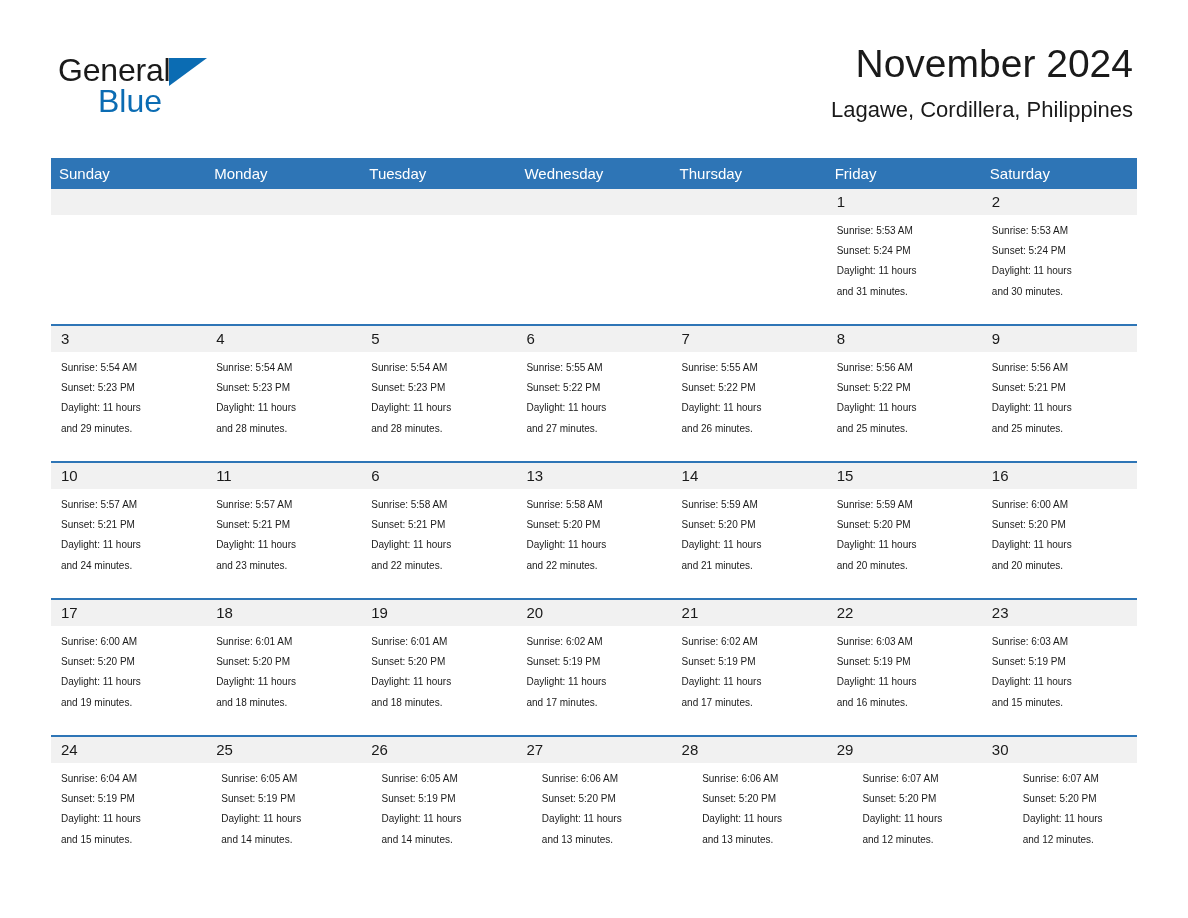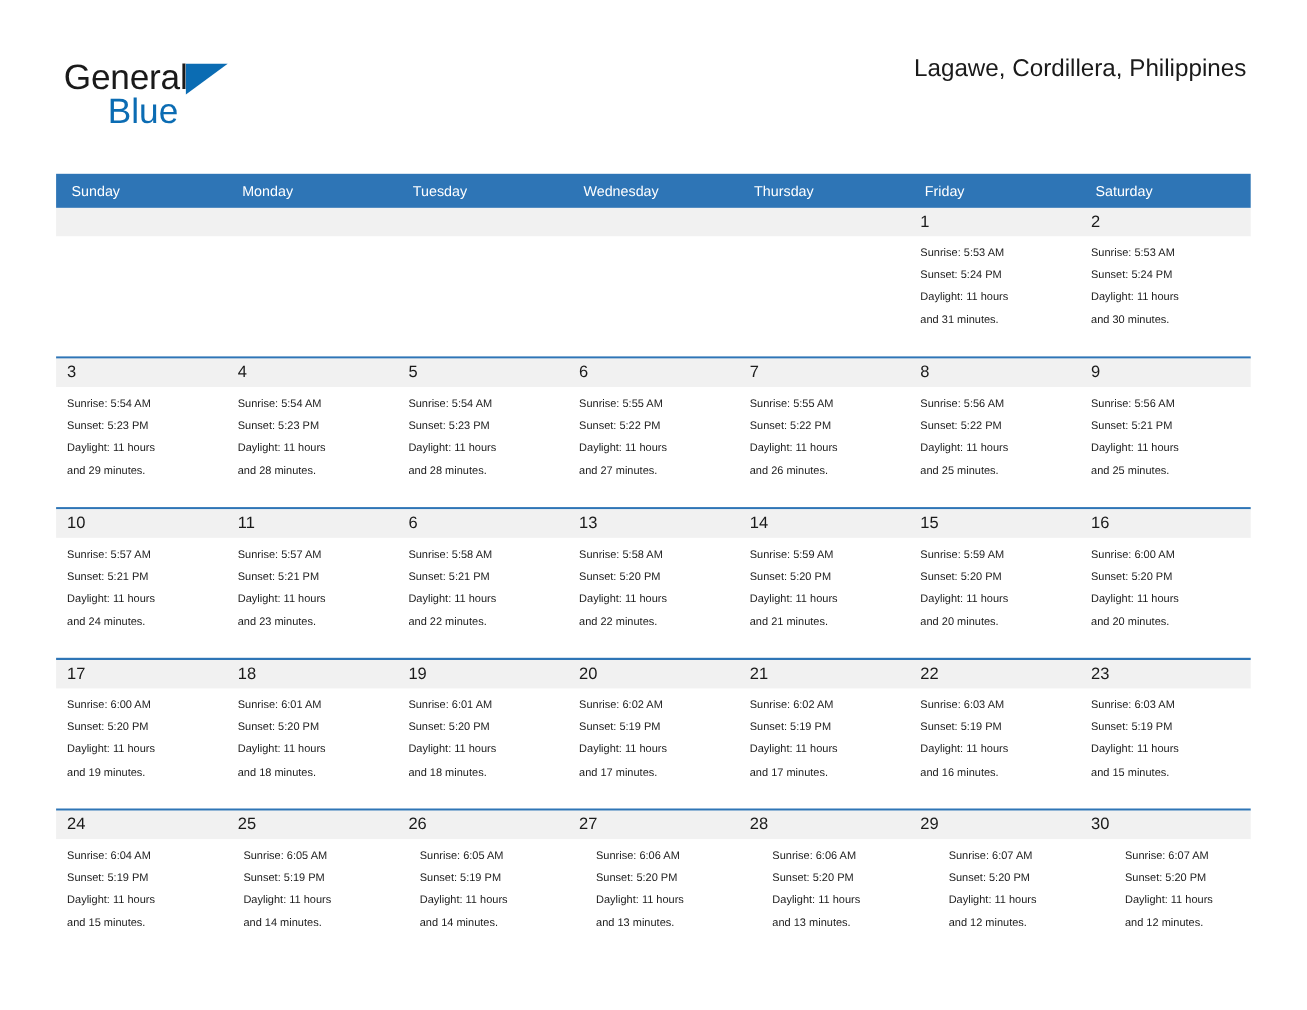--- a/index.html
+++ b/index.html
@@ -95,23 +95,23 @@
   }
 
   .dow-row {
     display: flex;
     background: #2e75b6;
     height: 31px;
   }
   .dow {
     flex: 1 1 0;
     color: #ffffff;
-    font-size: 13px;
+    font-size: 15px;
     line-height: 31px;
-    padding-left: 14px;
+    padding-left: 8px;
     box-sizing: border-box;
     white-space: nowrap;
     overflow: hidden;
   }
 
   .week {
     position: relative;
   }
   .week + .week {
     border-top: 2px solid #2e75b6;
@@ -160,20 +160,21 @@
 <div class="page">
 
   <div class="top">
 
     <div class="logo">
       <div class="logo-line1"><span>General</span><span class="logo-tri"></span></div>
       <div class="logo-line2">Blue</div>
     </div>
 
     <div class="titles">
+      <div class="cal-title">November 2024</div>
       <div class="cal-subtitle">Lagawe, Cordillera, Philippines</div>
     </div>
 
   </div>
 
   <div class="calendar">
     <div class="dow-row">
         <div class="dow">Sunday</div>
         <div class="dow">Monday</div>
         <div class="dow">Tuesday</div>

